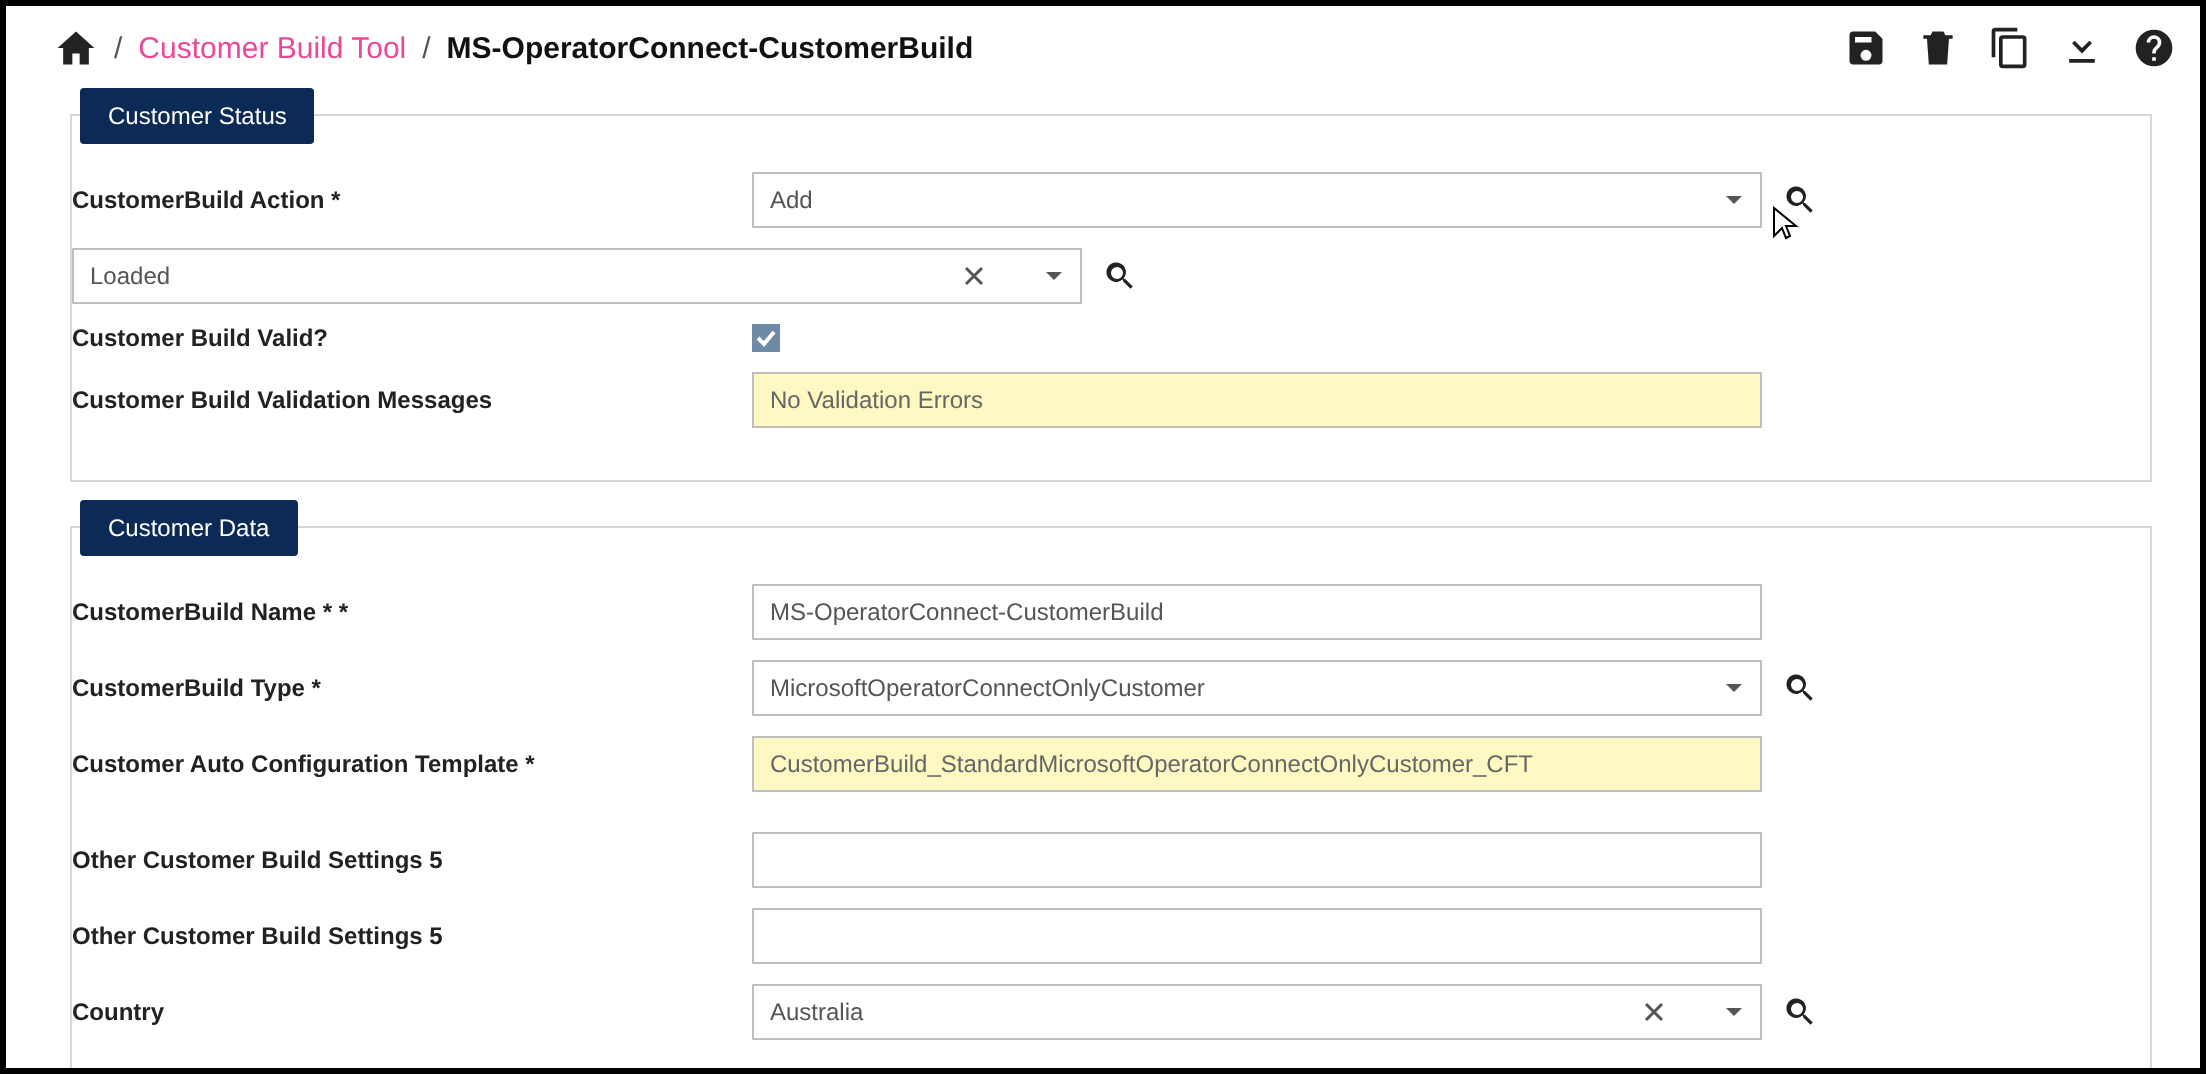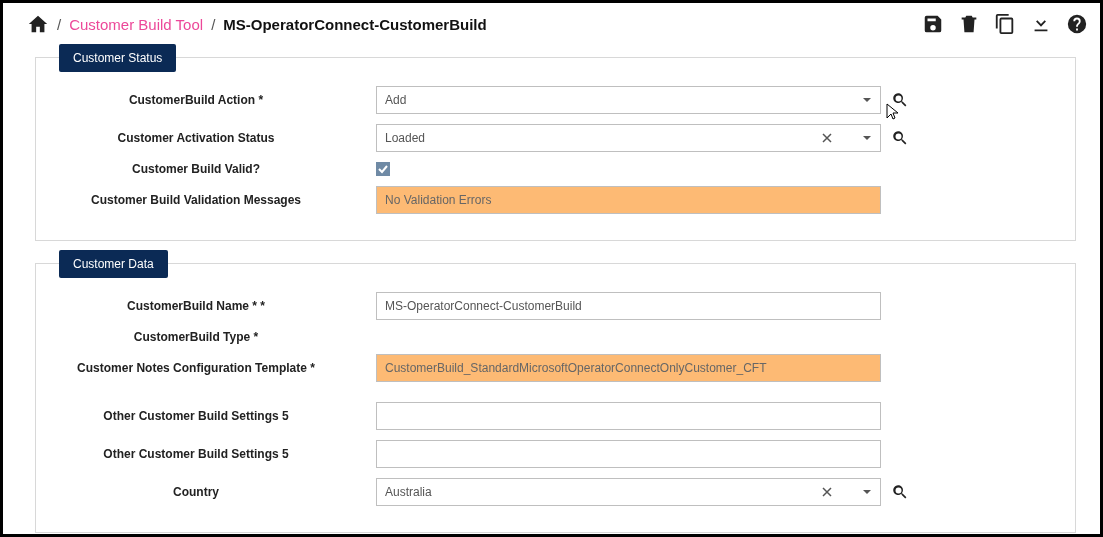--- a/index.html
+++ b/index.html
@@ -43,35 +43,35 @@
   }
   .panel {
     border: 1px solid #d8d8d8;
     position: relative;
     margin-bottom: 22px;
     padding: 28px 0 16px 0;
   }
   .panel-header {
     position: absolute;
     top: -14px;
-    left: 23px;
+    left: 4px;
     background: #0b2a55;
     color: #fff;
     font-size: 12px;
     padding: 7px 14px;
     border-radius: 2px;
   }
   .form-row {
     display: flex;
     align-items: center;
     margin-bottom: 10px;
   }
   .form-label {
     width: 340px;
-    text-align: center;
+    text-align: left;
     font-size: 12px;
     font-weight: bold;
     color: #222;
     padding-right: 20px;
   }
   .form-field {
     display: flex;
     align-items: center;
     gap: 10px;
   }
@@ -82,21 +82,21 @@
     border: 1px solid #bfbfbf;
     background: #fff;
     display: flex;
     align-items: center;
     padding: 0 8px;
     font-size: 12px;
     color: #555;
     gap: 24px;
   }
   .input-wrap.readonly {
-    background: #fdba74;
+    background: #fef9c3;
     color: #666;
     align-items: center;
   }
   .input-wrap .value { flex: 1; }
   .input-wrap .ctrl {
     color: #666;
     margin-left: 6px;
     font-size: 12px;
     cursor: pointer;
   }
@@ -180,21 +180,20 @@
         </div>
         <span class="search-icon">
           <svg viewBox="0 0 24 24">
               <path d="M15.5 14h-.8l-.3-.3a6.5 6.5 0 1 0-.7.7l.3.3v.8l5 5 1.5-1.5-5-5zM10 14a4 4 0 1 1 0-8 4 4 0 0 1 0 8z"></path>
             </svg>
         </span>
       </div>
     </div>
 
     <div class="form-row">
-      <div class="form-label">Customer Activation Status</div>
       <div class="form-field">
         <div class="input-wrap">
           <span class="value">Loaded</span>
           <span class="ctrl">
               <svg viewBox="0 0 10 10">
                 <path d="M1 1l8 8M9 1L1 9" stroke="#555" stroke-width="1.5" fill="none"></path>
               </svg>
             </span>
           <span class="ctrl">
               <svg viewBox="0 0 10 10">
@@ -238,24 +237,39 @@
       <div class="form-label">CustomerBuild Name * *</div>
       <div class="form-field">
         <div class="input-wrap">
           <span class="value">MS-OperatorConnect-CustomerBuild</span>
         </div>
       </div>
     </div>
 
     <div class="form-row">
       <div class="form-label">CustomerBuild Type *</div>
-    </div>
-
-    <div class="form-row">
-      <div class="form-label">Customer Notes Configuration Template *</div>
+      <div class="form-field">
+        <div class="input-wrap">
+          <span class="value">MicrosoftOperatorConnectOnlyCustomer</span>
+          <span class="ctrl">
+              <svg viewBox="0 0 10 10">
+                <path d="M1 3l4 4 4-4z"></path>
+              </svg>
+            </span>
+        </div>
+        <span class="search-icon">
+          <svg viewBox="0 0 24 24">
+              <path d="M15.5 14h-.8l-.3-.3a6.5 6.5 0 1 0-.7.7l.3.3v.8l5 5 1.5-1.5-5-5zM10 14a4 4 0 1 1 0-8 4 4 0 0 1 0 8z"></path>
+            </svg>
+        </span>
+      </div>
+    </div>
+
+    <div class="form-row">
+      <div class="form-label">Customer Auto Configuration Template *</div>
       <div class="form-field">
         <div class="input-wrap readonly">
           <span class="value">CustomerBuild_StandardMicrosoftOperatorConnectOnlyCustomer_CFT</span>
         </div>
       </div>
     </div>
 
     <div class="form-row">
     </div>
 

